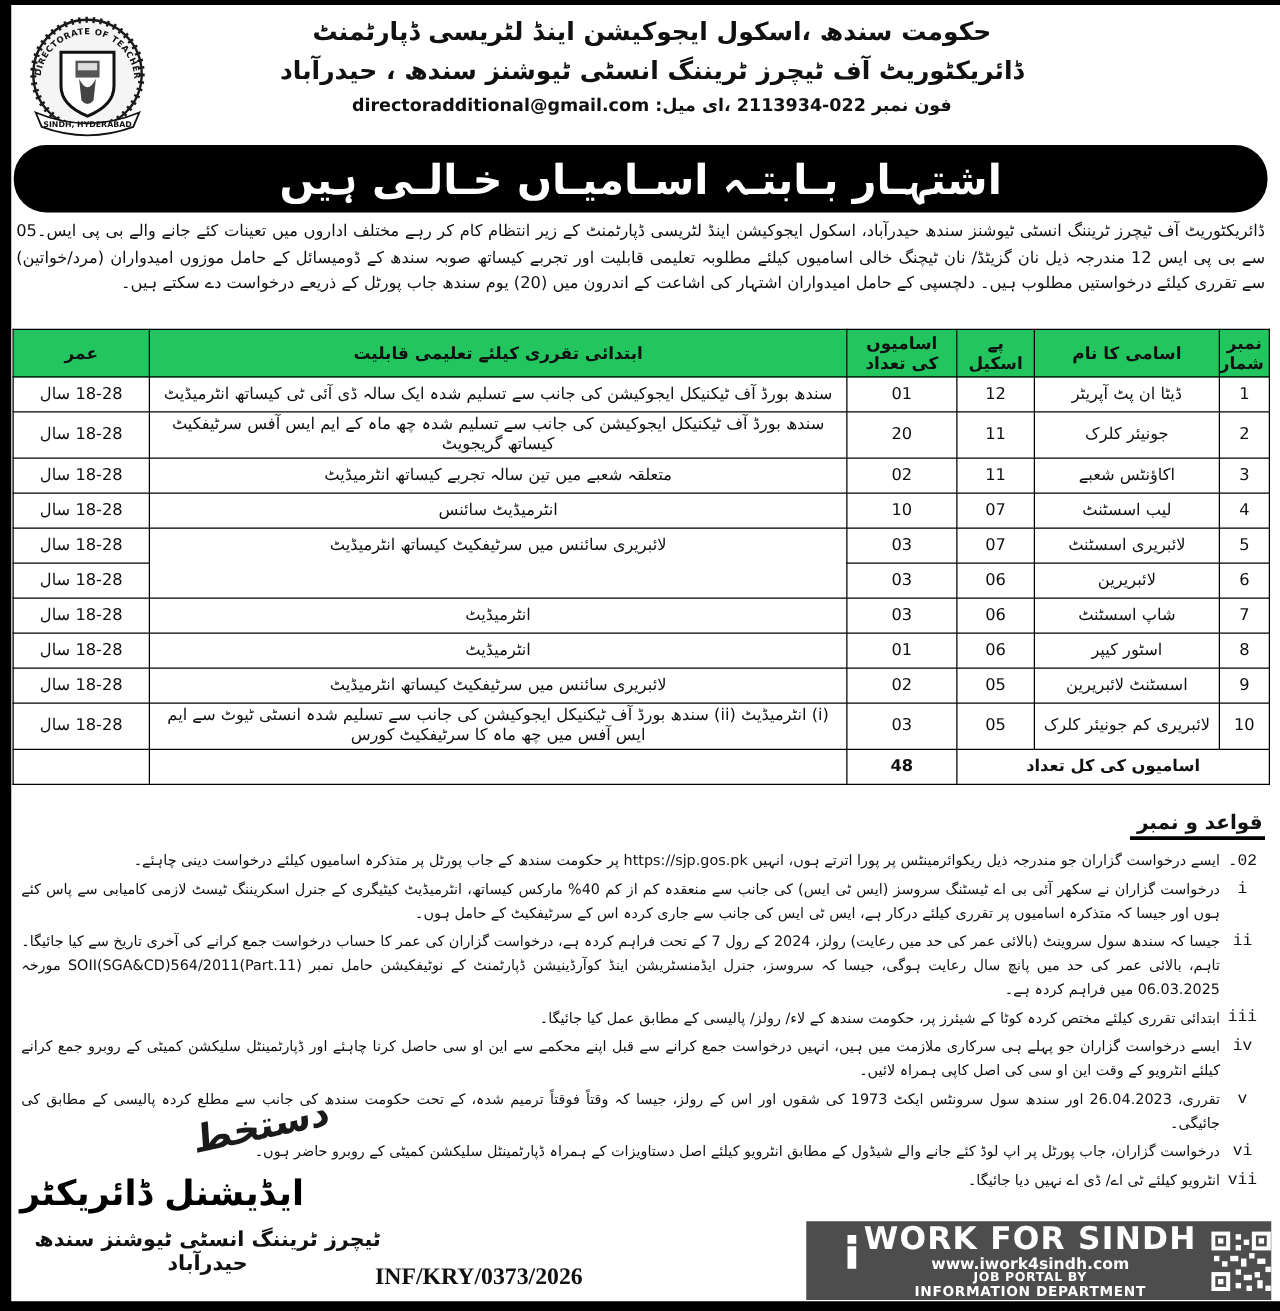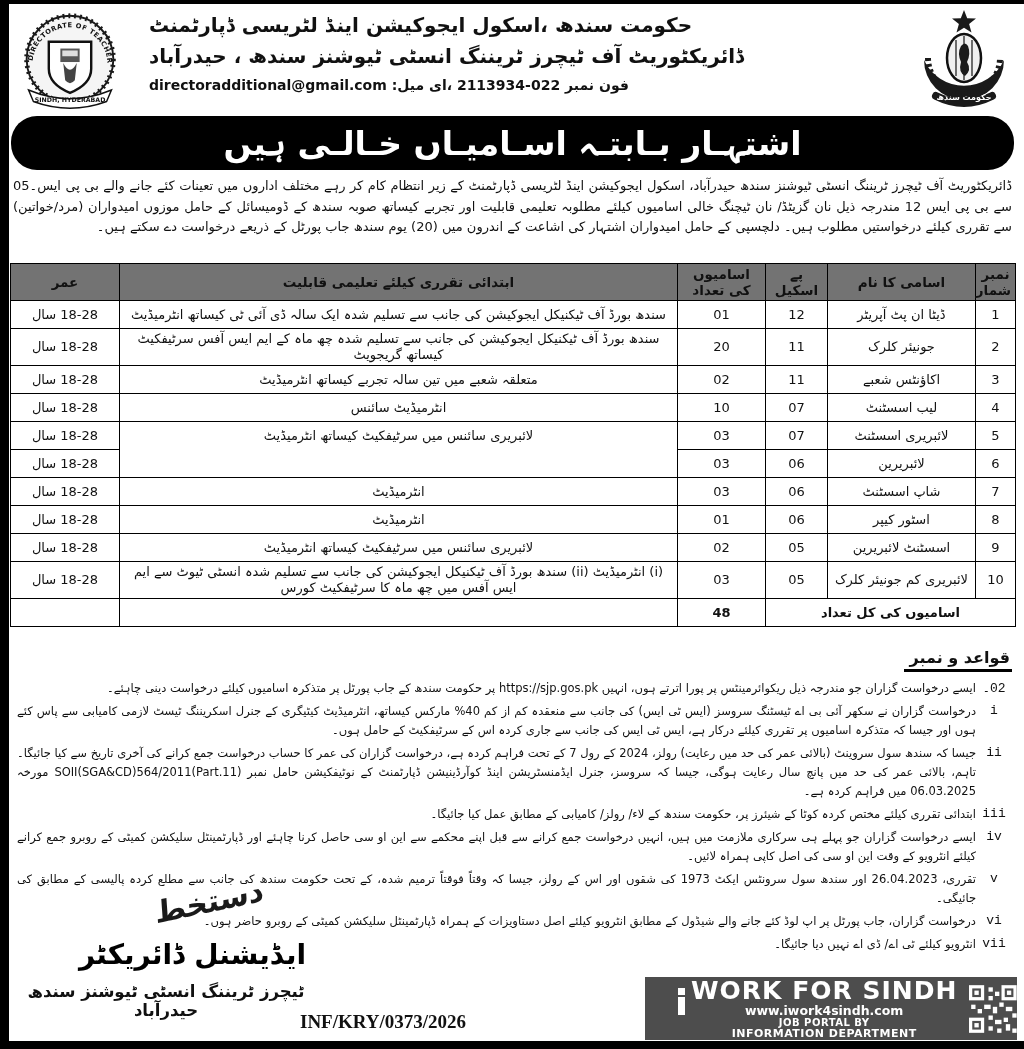--- a/index.html
+++ b/index.html
@@ -8,60 +8,60 @@
   .page { position:relative; width:1024px; height:1049px; background:#ffffff; overflow:hidden; margin:0 auto; }
 
   .edge-top    { position:absolute; top:0; left:0; width:1024px; height:4px;  background:#000; }
   .edge-left   { position:absolute; top:0; left:0; width:9px;   height:1049px; background:#000; }
   .edge-bottom { position:absolute; bottom:0; left:0; width:1024px; height:8px; background:#000; }
 
   
   .header { position:absolute; top:8px; left:9px; width:1015px; height:106px; }
   .emblem-left  { position:absolute; left:8px;  top:4px; }
   .emblem-right { position:absolute; right:10px; top:0px; }
-  .head-text { position:absolute; left:140px; right:130px; top:2px; text-align:left; direction:rtl; }
+  .head-text { position:absolute; left:140px; right:130px; top:2px; text-align:center; direction:rtl; }
   .head-line1 { font-size:20px; font-weight:bold; line-height:30px; color:#111; }
   .head-line2 { font-size:20px; font-weight:bold; line-height:32px; color:#111; }
   .head-contact { font-size:14px; font-weight:bold; line-height:26px; color:#111; direction:rtl; }
 
   
   .banner { position:absolute; top:116px; left:11px; width:1003px; height:54px; background:#000;
             border-radius:26px; display:flex; align-items:center; justify-content:center; }
   .banner-title { color:#fff; font-size:33px; font-weight:bold; direction:rtl; letter-spacing:1px; }
 
   
   .intro { position:absolute; top:176px; left:13px; width:999px; direction:rtl;
            font-size:13px; line-height:20.5px; text-align:justify; color:#111; }
 
   
   .vtable { position:absolute; top:263px; left:10px; width:1005px; border-collapse:collapse;
             direction:rtl; table-layout:fixed; }
   .vtable th, .vtable td { border:1.6px solid #000; font-size:13px; color:#111; padding:2px 4px; vertical-align:middle; }
-  .vtable th { background:#737373; font-weight:bold; height:34px; font-size:13.5px; }
+  .vtable th { background:#22c55e; font-weight:bold; height:34px; font-size:13.5px; }
   .vtable td { height:28px; text-align:center; line-height:16px; }
   .col-serial { width:40px; }  .col-name { width:148px; } .col-scale { width:62px; }
   .col-count  { width:88px; }  .col-qual { width:558px; } .col-age  { width:109px; }
   .cell-age { text-align:left; direction:rtl; padding-left:6px; }
   .total-label { font-weight:bold; font-size:15px; height:32px; }
   .total-value { font-weight:bold; font-size:15px; font-family:"DejaVu Sans",sans-serif; }
 
   
   .rules { position:absolute; top:648px; left:13px; width:999px; direction:rtl; }
   .rules-heading { display:inline-block; font-size:16px; font-weight:bold; color:#111;
                    border-bottom:3px solid #000; padding:0 2px 2px 6px; margin-bottom:7px; }
   .rule { display:flex; margin-bottom:4px; }
   .rule-marker { flex:0 0 36px; text-align:center; font-family:Liberation Mono, monospace;
                  font-size:13px; color:#111; padding-top:1px; }
   .rule-text { flex:1; font-size:11.5px; line-height:19px; text-align:justify; color:#111; padding-left:4px; }
 
   
   .sig { position:absolute; left:16px; top:882px; width:310px; height:160px; }
   .sig-scrawl { position:absolute; left:138px; top:2px; font-size:30px; font-weight:bold; color:#1a1a1a;
                 transform:rotate(-12deg) skewX(-8deg); direction:rtl; }
-  .sig-title { position:absolute; left:0; top:56px; width:290px; text-align:right;
+  .sig-title { position:absolute; left:0; top:56px; width:290px; text-align:left;
                font-size:28px; font-weight:bold; color:#000; direction:rtl; }
   .sig-sub { position:absolute; left:0; top:100px; width:300px; text-align:center;
              font-size:16.5px; font-weight:bold; color:#111; direction:rtl; }
 
   
   .inf-ref { position:absolute; left:300px; top:1011px; font-family:"Liberation Serif",serif;
              font-weight:bold; font-size:19px; color:#111; }
   .work-banner { position:absolute; left:645px; top:977px; width:372px; height:63px; background:#4d4d4d;
                  display:flex; align-items:center; padding:0 0 0 33px; }
   .work-icon { display:flex; flex-direction:column; align-items:center; margin-right:6px; margin-top:-14px; }
@@ -96,34 +96,20 @@
         <rect x="47" y="39" width="16" height="6" fill="#ddd"></rect>
         <path d="M48 52 q7 14 14 0 l-2 18 q-5 6 -10 0 z" fill="#444"></path>
         <path d="M12 80 q43 18 86 0 l-5 12 q-38 14 -76 0 z" fill="#fff" stroke="#111" stroke-width="1.5"></path>
         <text x="55" y="92" font-size="6.5" font-weight="bold" fill="#111" text-anchor="middle">SINDH, HYDERABAD</text>
       </svg>
     </div>
     <div class="head-text">
       <div class="head-line1" dir="rtl">حکومت سندھ ،اسکول ایجوکیشن اینڈ لٹریسی ڈپارٹمنٹ</div>
       <div class="head-line2" dir="rtl">ڈائریکٹوریٹ آف ٹیچرز ٹریننگ انسٹی ٹیوشنز سندھ ، حیدرآباد</div>
       <div class="head-contact" dir="rtl">فون نمبر 022-2113934 ،ای میل: directoradditional@gmail.com</div>
-    </div>
-    <div class="emblem-right">
-      <svg width="100" height="106" viewBox="0 0 100 106">
-        <path d="M50 2 l3.2 8.2 8.8 0.4 -6.9 5.5 2.4 8.5 -7.5 -4.9 -7.5 4.9 2.4 -8.5 -6.9 -5.5 8.8 -0.4 z" fill="#1a1a1a"></path>
-        <path d="M10 52 a40 40 0 1 0 80 0 a44 44 0 0 1 -80 0 z" fill="#1a1a1a"></path>
-        <path d="M14 50 a36 36 0 0 0 72 0" fill="none" stroke="#1a1a1a" stroke-width="6" stroke-dasharray="3 3"></path>
-        <ellipse cx="50" cy="50" rx="17" ry="24" fill="#f0f0f0" stroke="#111" stroke-width="2.5"></ellipse>
-        <line x1="42" y1="32" x2="42" y2="68" stroke="#333" stroke-width="1.4"></line>
-        <line x1="50" y1="28" x2="50" y2="72" stroke="#333" stroke-width="1.4"></line>
-        <line x1="58" y1="32" x2="58" y2="68" stroke="#333" stroke-width="1.4"></line>
-        <path d="M47 38 q4 -5 7 0 q3 8 -1 16 q5 8 -2 14 q-7 -4 -4 -14 q-4 -9 0 -16 z" fill="#1a1a1a"></path>
-        <path d="M22 88 q28 14 56 0" fill="none" stroke="#1a1a1a" stroke-width="8" stroke-linecap="round"></path>
-        <text x="50" y="92" font-size="8" font-weight="bold" fill="#fff" text-anchor="middle">حکومت سندھ</text>
-      </svg>
     </div>
   </div>
 
   <div class="banner">
     <div class="banner-title" dir="rtl">اشتہـار بـابتـہ اسـامیـاں خـالـی ہیں</div>
   </div>
 
   <div class="intro" dir="rtl">ڈائریکٹوریٹ آف ٹیچرز ٹریننگ انسٹی ٹیوشنز سندھ حیدرآباد، اسکول ایجوکیشن اینڈ لٹریسی ڈپارٹمنٹ کے زیر انتظام کام کر رہے مختلف اداروں میں تعینات کئے جانے والے بی پی ایس۔05 سے بی پی ایس 12 مندرجہ ذیل نان گزیٹڈ/ نان ٹیچنگ خالی اسامیوں کیلئے مطلوبہ تعلیمی قابلیت اور تجربے کیساتھ صوبہ سندھ کے ڈومیسائل کے حامل موزوں امیدواران (مرد/خواتین) سے تقرری کیلئے درخواستیں مطلوب ہیں۔ دلچسپی کے حامل امیدواران اشتہار کی اشاعت کے اندرون میں (20) یوم سندھ جاب پورٹل کے ذریعے درخواست دے سکتے ہیں۔</div>
 
   <table class="vtable" dir="rtl">
@@ -241,21 +227,21 @@
     <div class="rule">
       <div class="rule-marker">i</div>
       <div class="rule-text">درخواست گزاران نے سکھر آئی بی اے ٹیسٹنگ سروسز (ایس ٹی ایس) کی جانب سے منعقدہ کم از کم 40% مارکس کیساتھ، انٹرمیڈیٹ کیٹیگری کے جنرل اسکریننگ ٹیسٹ لازمی کامیابی سے پاس کئے ہوں اور جیسا کہ متذکرہ اسامیوں پر تقرری کیلئے درکار ہے، ایس ٹی ایس کی جانب سے جاری کردہ اس کے سرٹیفکیٹ کے حامل ہوں۔</div>
     </div>
     <div class="rule">
       <div class="rule-marker">ii</div>
       <div class="rule-text">جیسا کہ سندھ سول سروینٹ (بالائی عمر کی حد میں رعایت) رولز، 2024 کے رول 7 کے تحت فراہم کردہ ہے، درخواست گزاران کی عمر کا حساب درخواست جمع کرانے کی آخری تاریخ سے کیا جائیگا۔ تاہم، بالائی عمر کی حد میں پانچ سال رعایت ہوگی، جیسا کہ سروسز، جنرل ایڈمنسٹریشن اینڈ کوآرڈینیشن ڈپارٹمنٹ کے نوٹیفکیشن حامل نمبر SOII(SGA&amp;CD)564/2011(Part.11) مورخہ 06.03.2025 میں فراہم کردہ ہے۔</div>
     </div>
     <div class="rule">
       <div class="rule-marker">iii</div>
-      <div class="rule-text">ابتدائی تقرری کیلئے مختص کردہ کوٹا کے شیئرز پر، حکومت سندھ کے لاء/ رولز/ کامیابی کے مطابق عمل کیا جائیگا۔</div>
+      <div class="rule-text">ابتدائی تقرری کیلئے مختص کردہ کوٹا کے شیئرز پر، حکومت سندھ کے لاء/ رولز/ پالیسی کے مطابق عمل کیا جائیگا۔</div>
     </div>
     <div class="rule">
       <div class="rule-marker">iv</div>
       <div class="rule-text">ایسے درخواست گزاران جو پہلے ہی سرکاری ملازمت میں ہیں، انہیں درخواست جمع کرانے سے قبل اپنے محکمے سے این او سی حاصل کرنا چاہئے اور ڈپارٹمینٹل سلیکشن کمیٹی کے روبرو جمع کرانے کیلئے انٹرویو کے وقت این او سی کی اصل کاپی ہمراہ لائیں۔</div>
     </div>
     <div class="rule">
       <div class="rule-marker">v</div>
       <div class="rule-text">تقرری، 26.04.2023 اور سندھ سول سرونٹس ایکٹ 1973 کی شقوں اور اس کے رولز، جیسا کہ وقتاً فوقتاً ترمیم شدہ، کے تحت حکومت سندھ کی جانب سے مطلع کردہ پالیسی کے مطابق کی جائیگی۔</div>
     </div>
     <div class="rule">

